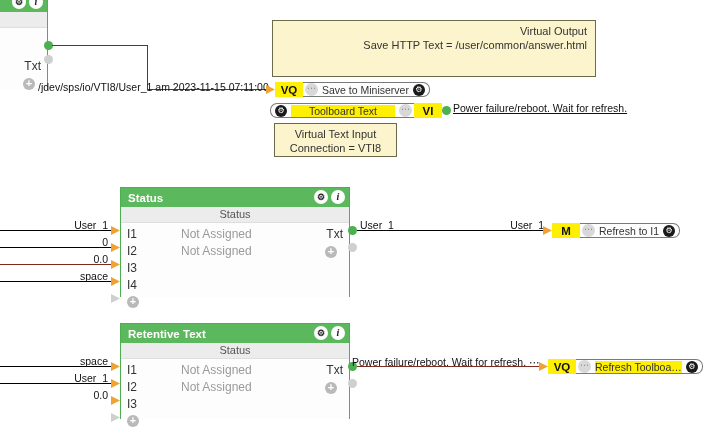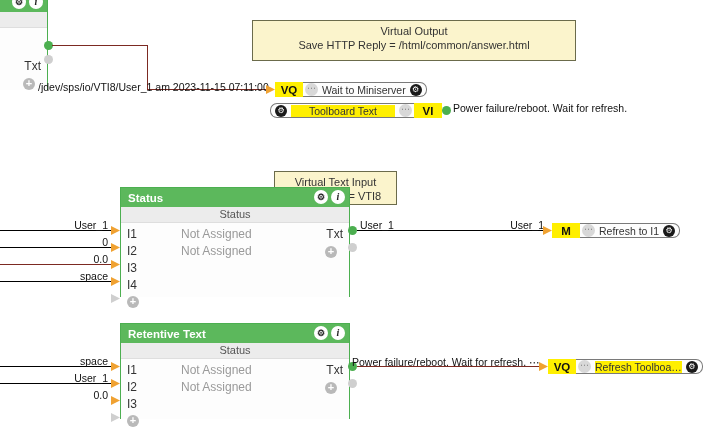--- a/index.html
+++ b/index.html
@@ -112,47 +112,47 @@
     </div>
   </div>
   <span class="pin-out" style="left:44px;top:41px;"></span>
   <span class="pin-out grey" style="left:44px;top:55px;"></span>
 
   <div class="wire h dark" style="left:52px;top:45px;width:95px;"></div>
   <div class="wire v dark" style="left:147px;top:45px;height:44px;"></div>
   <div class="wire h dark" style="left:147px;top:89px;width:121px;"></div>
   <span class="wlabel" style="left:38px;top:81px;">/jdev/sps/io/VTI8/User_1 am 2023-11-15 07:11:00</span>
 
-  <div class="note" style="left:252px;top:20px;width:324px;height:41px;">
+  <div class="note" style="left:272px;top:20px;width:324px;height:57px;text-align:right;">
     <div>Virtual Output</div>
-    <div>Save HTTP Reply = /html/common/answer.html</div>
+    <div>Save HTTP Text = /user/common/answer.html</div>
   </div>
 
   <span class="pin-in" style="left:266px;top:85px;"></span>
   <div class="io" style="left:275px;top:82px;width:167px;">
     <div class="io-tag">VQ</div>
     <div class="io-caption">
       <span class="dots">⋯</span>
-      <span class="cap-txt">Wait to Miniserver</span>
+      <span class="cap-txt">Save to Miniserver</span>
       <span class="gear-btn">⚙</span>
     </div>
   </div>
 
   <div class="io" style="left:270px;top:103px;width:172px;">
     <div class="io-caption left" style="flex:1;">
       <span class="gear-btn">⚙</span>
       <span class="cap-txt cap-hl">Toolboard Text</span>
       <span class="dots">⋯</span>
     </div>
     <div class="io-tag">VI</div>
   </div>
   <span class="pin-out" style="left:442px;top:106px;"></span>
-  <span class="wlabel" style="left:453px;top:102px;">Power failure/reboot. Wait for refresh.</span>
-
-  <div class="note" style="left:274px;top:123px;width:123px;height:34px;margin-top:48px;">
+  <span class="wlabel" style="left:453px;top:102px;text-decoration:underline;">Power failure/reboot. Wait for refresh.</span>
+
+  <div class="note" style="left:274px;top:123px;width:123px;height:34px;">
     <div>Virtual Text Input</div>
     <div>Connection = VTI8</div>
   </div>
 
   <div class="block" style="left:120px;top:187px;width:230px;height:110px;">
     <div class="block-header">
       <span>Status</span>
       <div class="hdr-icons">
         <span class="ic-circle gear">⚙</span>
         <span class="ic-circle info">i</span>

